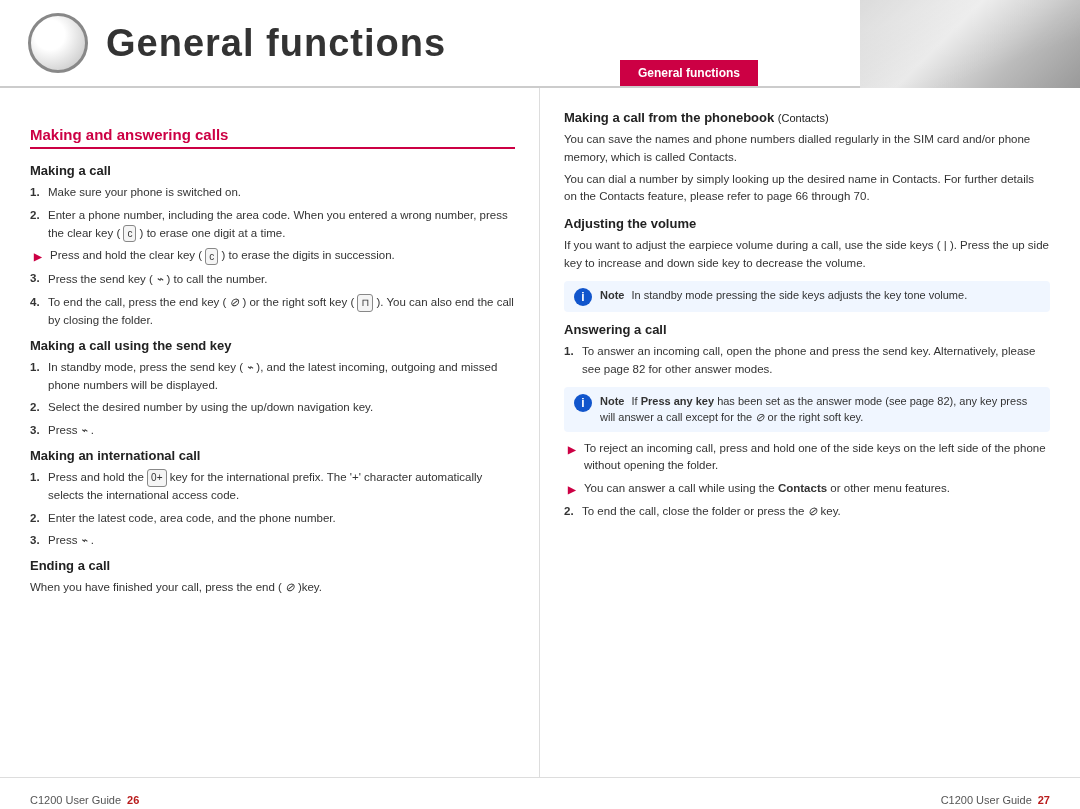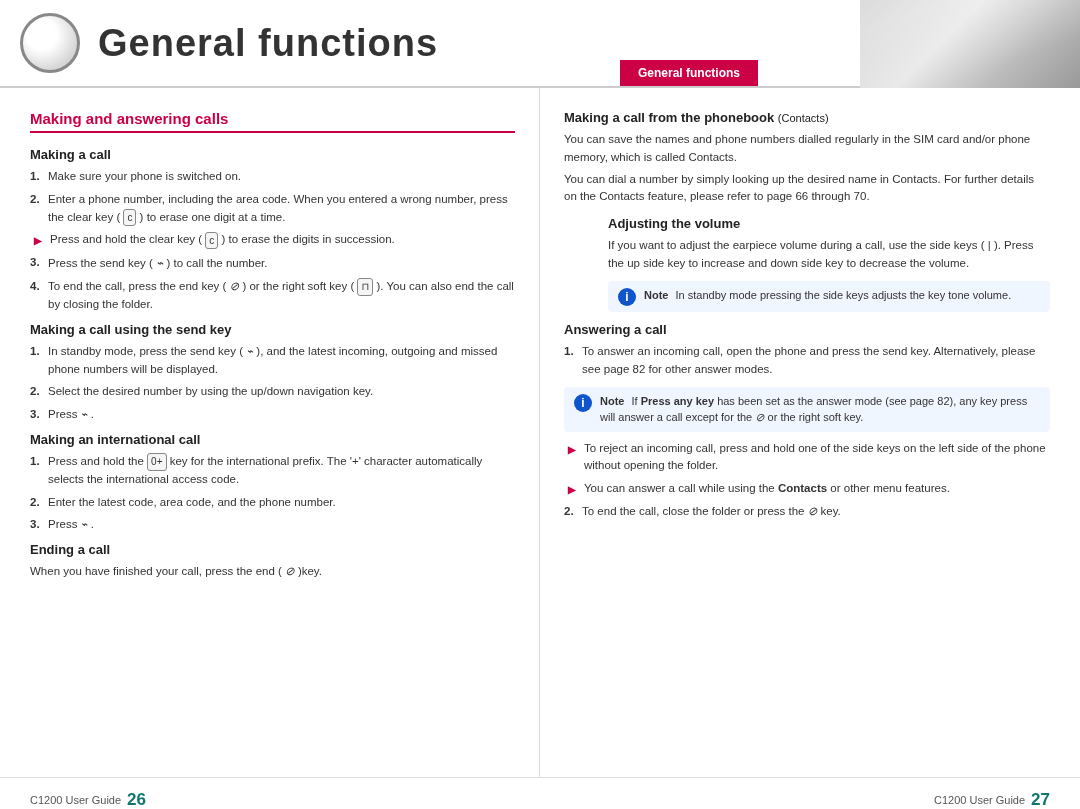--- a/index.html
+++ b/index.html
@@ -12,21 +12,21 @@
       color: #222;
       overflow: hidden;
     }
 
     
     .header {
       background: #fff;
       border-bottom: 2px solid #ccc;
       display: flex;
       align-items: center;
-      padding: 0 20px;
+      padding: 0 28px;
       height: 88px;
       position: relative;
     }
     .header-logo {
       width: 60px;
       height: 60px;
       border-radius: 50%;
       border: 3px solid #888;
       background: radial-gradient(circle at 35% 35%, #fff 30%, #bbb 100%);
       margin-right: 18px;
@@ -74,21 +74,21 @@
     }
 
     
     .content {
       display: flex;
       height: calc(809px - 88px - 32px);
     }
 
     .col-left {
       width: 540px;
-      padding: 22px 24px 16px 30px;
+      padding: 38px 24px 16px 30px;
       border-right: 1px solid #ddd;
     }
     .col-right {
       width: 540px;
       padding: 22px 30px 16px 24px;
     }
 
     .section-title-main {
       font-size: 15px;
       font-weight: bold;
@@ -211,22 +211,22 @@
       color: #555;
       display: flex;
       align-items: center;
       gap: 6px;
     }
     .footer-right {
       justify-content: flex-end;
     }
     .footer-page-num {
       font-weight: bold;
-      font-size: 17px;
-      color: #0f766e;
+      font-size: 11px;
+      color: #b91c1c;
     }
   </style>
 </head>
 <body>
 
 <div class="header">
   <div class="header-logo"></div>
   <div class="header-title">General functions</div>
   <div class="header-right">
     <div class="header-tab">General functions</div>
@@ -302,21 +302,21 @@
   <div class="col-right">
 
     <div style="margin-bottom:10px;">
       <div class="subsection-title">
         Making a call from the phonebook <span style="font-size:11px; font-weight:normal;">(Contacts)</span>
       </div>
       <div class="body-text">You can save the names and phone numbers dialled regularly in the SIM card and/or phone memory, which is called Contacts.</div>
       <div class="body-text">You can dial a number by simply looking up the desired name in Contacts. For further details on the Contacts feature, please refer to page 66 through 70.</div>
     </div>
 
-    <div style="margin-bottom:10px;margin-left:44px;">
+    <div style="margin-bottom:10px;">
       <div class="subsection-title">Adjusting the volume</div>
       <div class="body-text">If you want to adjust the earpiece volume during a call, use the side keys ( | ). Press the up side key to increase and down side key to decrease the volume.</div>
       <div class="note-box">
         <div class="note-icon">i</div>
         <div><span class="note-label">Note</span> In standby mode pressing the side keys adjusts the key tone volume.</div>
       </div>
     </div>
 
     <div>
       <div class="subsection-title">Answering a call</div>

